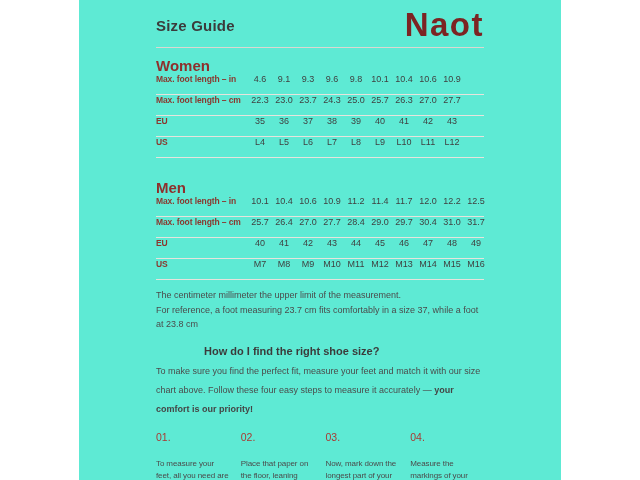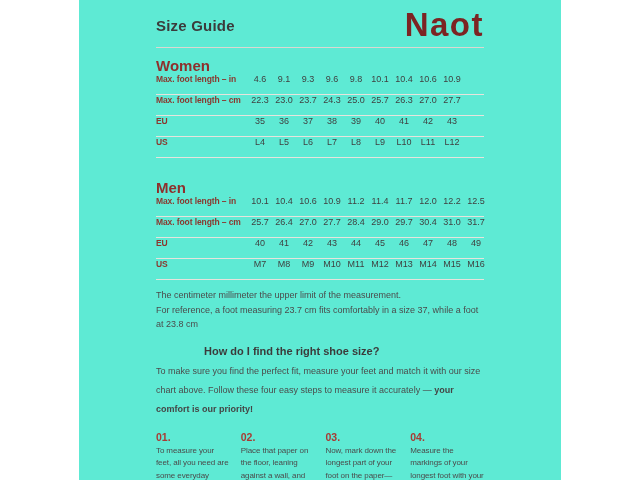--- a/index.html
+++ b/index.html
@@ -52,21 +52,21 @@
   
   .howto-heading { margin-top:13px; font-size:11px; font-weight:700; color:#3b3b3b;margin-left:48px; }
   .howto-intro { margin-top:5px; font-size:9px; color:#4b4b4b; line-height:19px; }
   .howto-intro b { color:#454545; }
 
   
   .steps-grid, .icons-grid {
     display:grid; grid-template-columns:repeat(4,1fr); column-gap:11px;
   }
   .steps-grid { margin-top:12px; }
-  .step-number { color:#a83a33; font-weight:700; font-size:10.5px; margin-bottom:2px; }
+  .step-number { color:#a83a33; font-weight:400; font-size:10.5px; margin-bottom:15px; }
   .step-text { font-size:8px; line-height:12.5px; color:#4b4b4b; letter-spacing:-0.1px; }
 </style>
 </head>
 <body>
 
 <div class="panel">
   <div class="content">
 
     <div class="header">
       <div class="page-title">Size Guide</div>

